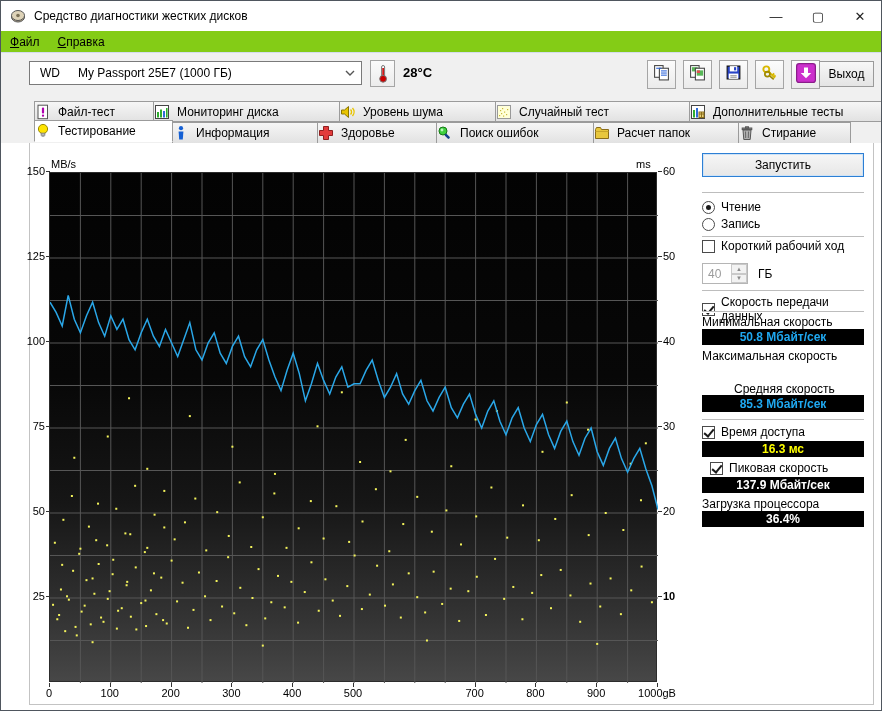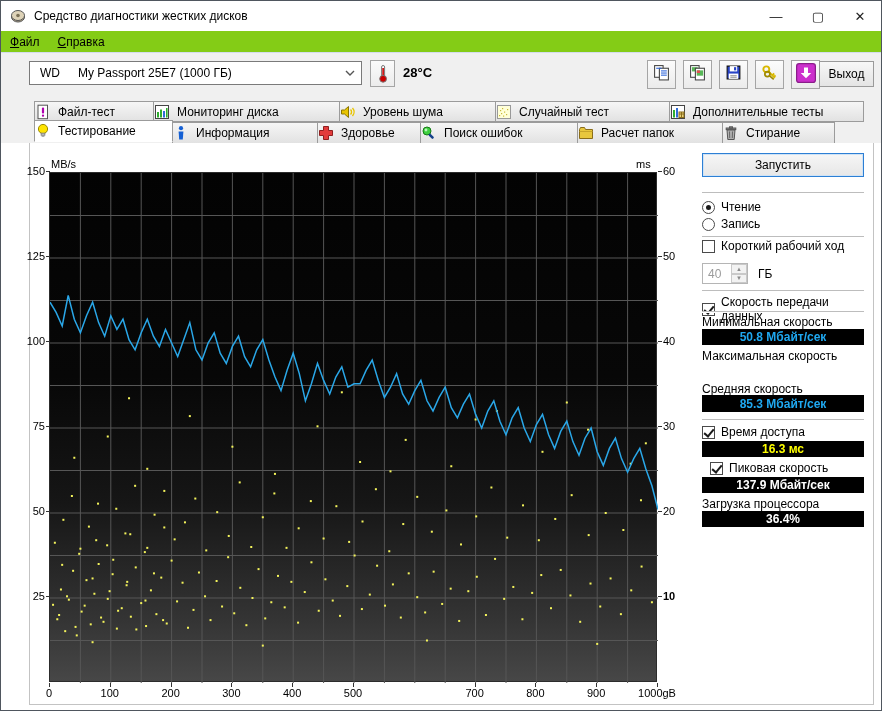--- a/index.html
+++ b/index.html
@@ -176,21 +176,21 @@
           <span>Мониторинг диска</span>
         </div>
         <div class="tab" style="width: 157px;">
           <span class="ticon"><svg viewBox="0 0 16 16" width="16" height="16">
               <path d="M1.5 6 v4 h3 l4 3.5 v-11 L4.5 6 Z" fill="#e8c400" stroke="#8a7500"></path>
               <path d="M10.5 5.5 a3.5 3.5 0 0 1 0 5" fill="none" stroke="#e8c400" stroke-width="1.4"></path>
               <path d="M12.5 4 a6 6 0 0 1 0 8" fill="none" stroke="#e8c400" stroke-width="1.4"></path>
             </svg></span>
           <span>Уровень шума</span>
         </div>
-        <div class="tab" style="width: 175px;">
+        <div class="tab" style="width: 195px;">
           <span class="ticon"><svg viewBox="0 0 16 16" width="16" height="16">
               <rect x="1.5" y="1.5" width="13" height="13" fill="#ffffd8" stroke="#999"></rect>
               <g fill="#c9b93a">
                 <rect x="3" y="11" width="1.2" height="1.2"></rect>
                 <rect x="5" y="9" width="1.2" height="1.2"></rect>
                 <rect x="7" y="11.5" width="1.2" height="1.2"></rect>
                 <rect x="4" y="6" width="1.2" height="1.2"></rect>
                 <rect x="8" y="7.5" width="1.2" height="1.2"></rect>
                 <rect x="10" y="10" width="1.2" height="1.2"></rect>
                 <rect x="11" y="5" width="1.2" height="1.2"></rect>
@@ -220,21 +220,21 @@
             </svg></span>
           <span>Тестирование</span>
         </div>
         <div class="tab" style="width: 146px;">
           <span class="ticon"><svg viewBox="0 0 16 16" width="16" height="16">
               <circle cx="8" cy="3.2" r="2.1" fill="#1560d4"></circle>
               <path d="M5.6 6.4 h4.8 l-0.6 8 h-3.6 Z" fill="#1560d4"></path>
             </svg></span>
           <span>Информация</span>
         </div>
-        <div class="tab" style="width: 104px;">
+        <div class="tab" style="width: 120px;">
           <span class="ticon"><svg viewBox="0 0 16 16" width="16" height="16">
               <path d="M5.5 1.5 h5 v4 h4 v5 h-4 v4 h-5 v-4 h-4 v-5 h4 Z" fill="#e23b3b" stroke="#8f1f1f"></path>
             </svg></span>
           <span>Здоровье</span>
         </div>
         <div class="tab" style="width: 158px;">
           <span class="ticon"><svg viewBox="0 0 16 16" width="16" height="16">
               <circle cx="6" cy="6" r="4" fill="#3fd03f" stroke="#157a15"></circle>
               <circle cx="5" cy="5" r="1.4" fill="#baf5ba"></circle>
               <rect x="9" y="8.2" width="6" height="2.6" rx="1" transform="rotate(45 9 8.2)" fill="#15418a"></rect>
@@ -545,21 +545,21 @@
         <span>Скорость передачи данных</span>
       </div>
       <div class="sep" style="top:160px;"></div>
 
       <span class="plabel" style="top:164px;">Минимальная скорость</span>
       <div class="vbox" style="top: 178px; color: rgb(31, 168, 240);">50.8 Мбайт/сек</div>
 
       <span class="plabel" style="top:198px;">Максимальная скорость</span>
       <div class="vbox" style="top: 212px; color: #f9a8d4; margin-top: 32px;">114.1 Мбайт/сек</div>
 
-      <span class="plabel" style="top:231px;">Средняя скорость</span>
+      <span class="plabel" style="top:231px;margin-left:32px;">Средняя скорость</span>
       <div class="vbox" style="top: 245px; color: rgb(31, 168, 240);">85.3 Мбайт/сек</div>
       <div class="sep" style="top:268px;"></div>
 
       <div class="prow" style="top:274px;">
         <span class="cb checked"></span>
         <span>Время доступа</span>
       </div>
       <div class="vbox" style="top: 290px; color: rgb(255, 255, 0);">16.3 мс</div>
 
       <div class="prow indent8" style="top:310px;">

